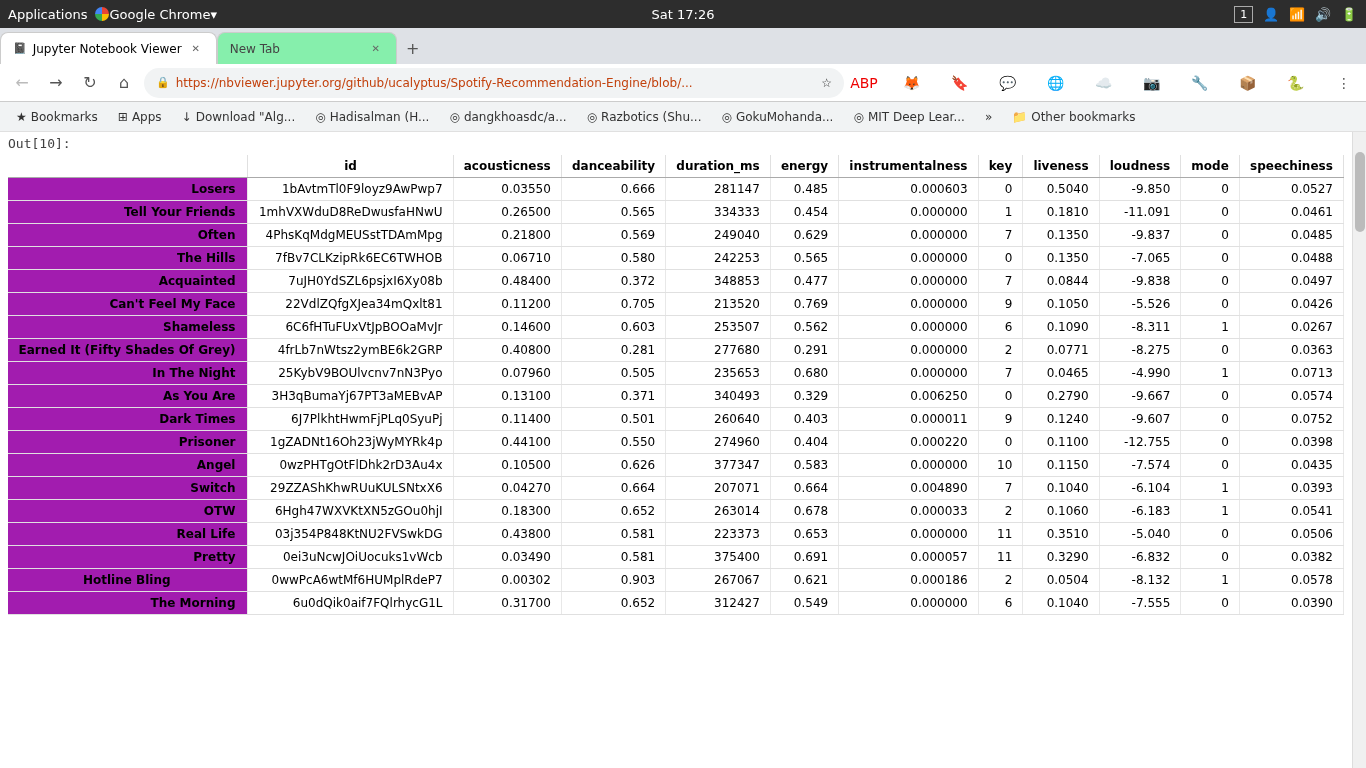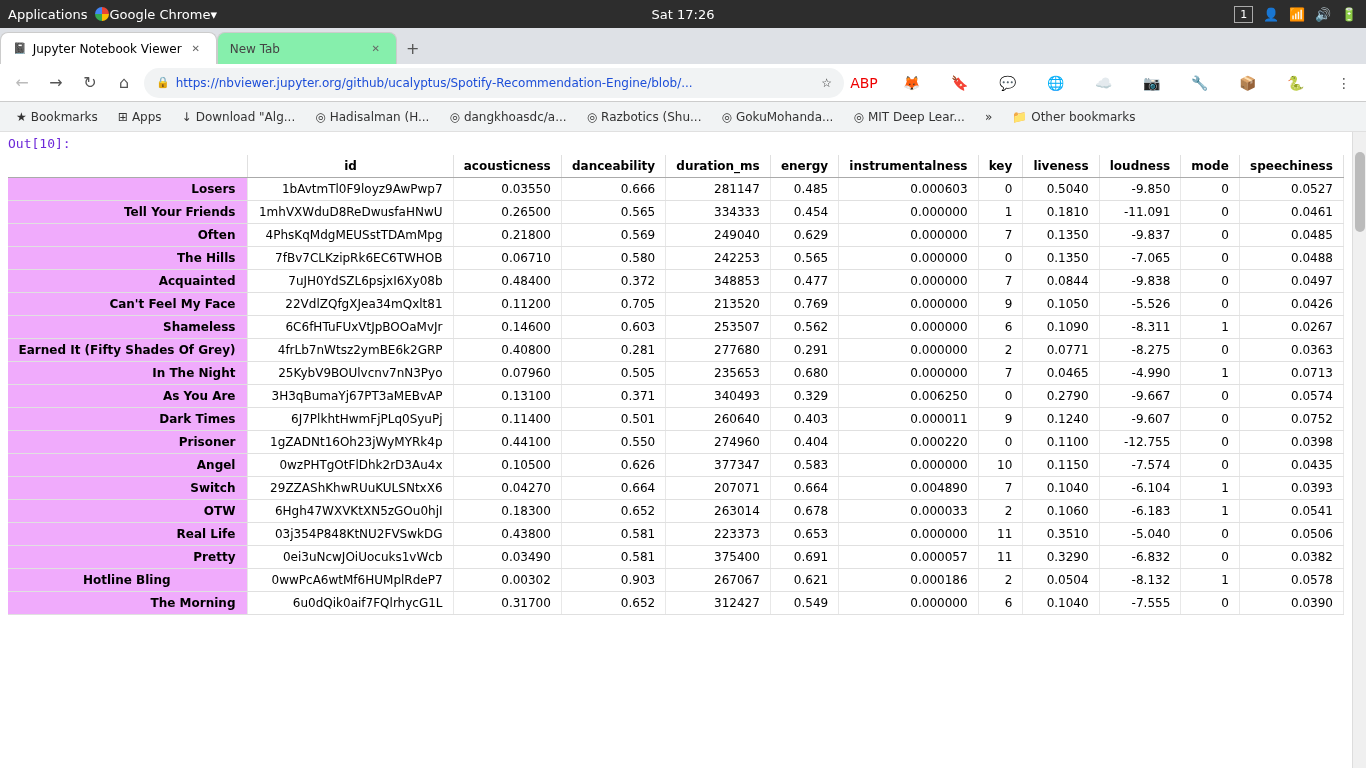--- a/index.html
+++ b/index.html
@@ -47,21 +47,21 @@
       height: 38px; padding: 0 8px; gap: 6px;
       border-bottom: 1px solid #ccc;
     }
     .nav-btn { width: 28px; height: 28px; display: flex; align-items: center; justify-content: center; cursor: pointer; border-radius: 50%; color: #555; font-size: 16px; }
     .nav-btn.disabled { color: #bbb; cursor: default; }
     .url-bar {
       flex: 1; display: flex; align-items: center; background: #f1f3f4;
       border-radius: 20px; padding: 4px 12px; gap: 6px; height: 30px;
       font-size: 12px; color: #333;
     }
-    .url-text { flex: 1; font-size: 12px; color: #1d4ed8; overflow: hidden; white-space: nowrap; text-overflow: ellipsis; }
+    .url-text { flex: 1; font-size: 12px; color: #c2410c; overflow: hidden; white-space: nowrap; text-overflow: ellipsis; }
     .toolbar-icons { display: flex; align-items: center; gap: 20px; }
     .toolbar-icon { width: 28px; height: 28px; display: flex; align-items: center; justify-content: center; cursor: pointer; border-radius: 50%; font-size: 14px; color: #555; }
 
     
     .bookmarks-bar {
       display: flex; align-items: center; background: #f1f3f4;
       height: 30px; padding: 0 8px; gap: 4px; font-size: 12px;
       border-bottom: 1px solid #e0e0e0; overflow: hidden;
     }
     .bookmark-item {
@@ -74,21 +74,21 @@
     .content-area {
       background: #fff; height: calc(768px - 28px - 36px - 38px - 30px);
       overflow: hidden; position: relative; display: flex;
     }
 
     .notebook-content {
       flex: 1; overflow: auto; padding: 0; background: #fff;
     }
 
     .out-label {
-      color: #6d28d9; font-family: monospace; font-size: 13px;
+      color: #404040; font-family: monospace; font-size: 13px;
       padding: 4px 8px;
     }
 
     
     .data-table-wrapper {
       overflow: auto; padding: 0 8px;
     }
 
     table {
       border-collapse: collapse; font-size: 12px; width: 100%;
@@ -104,21 +104,21 @@
     table th:first-child { text-align: right; }
 
     table td {
       padding: 4px 10px; border-bottom: 1px solid #e0e0e0;
       border-right: 1px solid #e8e8e8; text-align: right;
       white-space: nowrap;
     }
 
     table td:first-child {
       text-align: right; font-weight: bold; padding-right: 12px;
-      background: #f0abfc;
+      background: #a21caf;
     }
 
     
     .scrollbar-track {
       width: 14px; background: #f0f0f0; border-left: 1px solid #ddd;
       position: relative;
     }
     .scrollbar-thumb {
       width: 10px; height: 80px; background: #bbb; border-radius: 5px;
       position: absolute; top: 20px; left: 2px;

